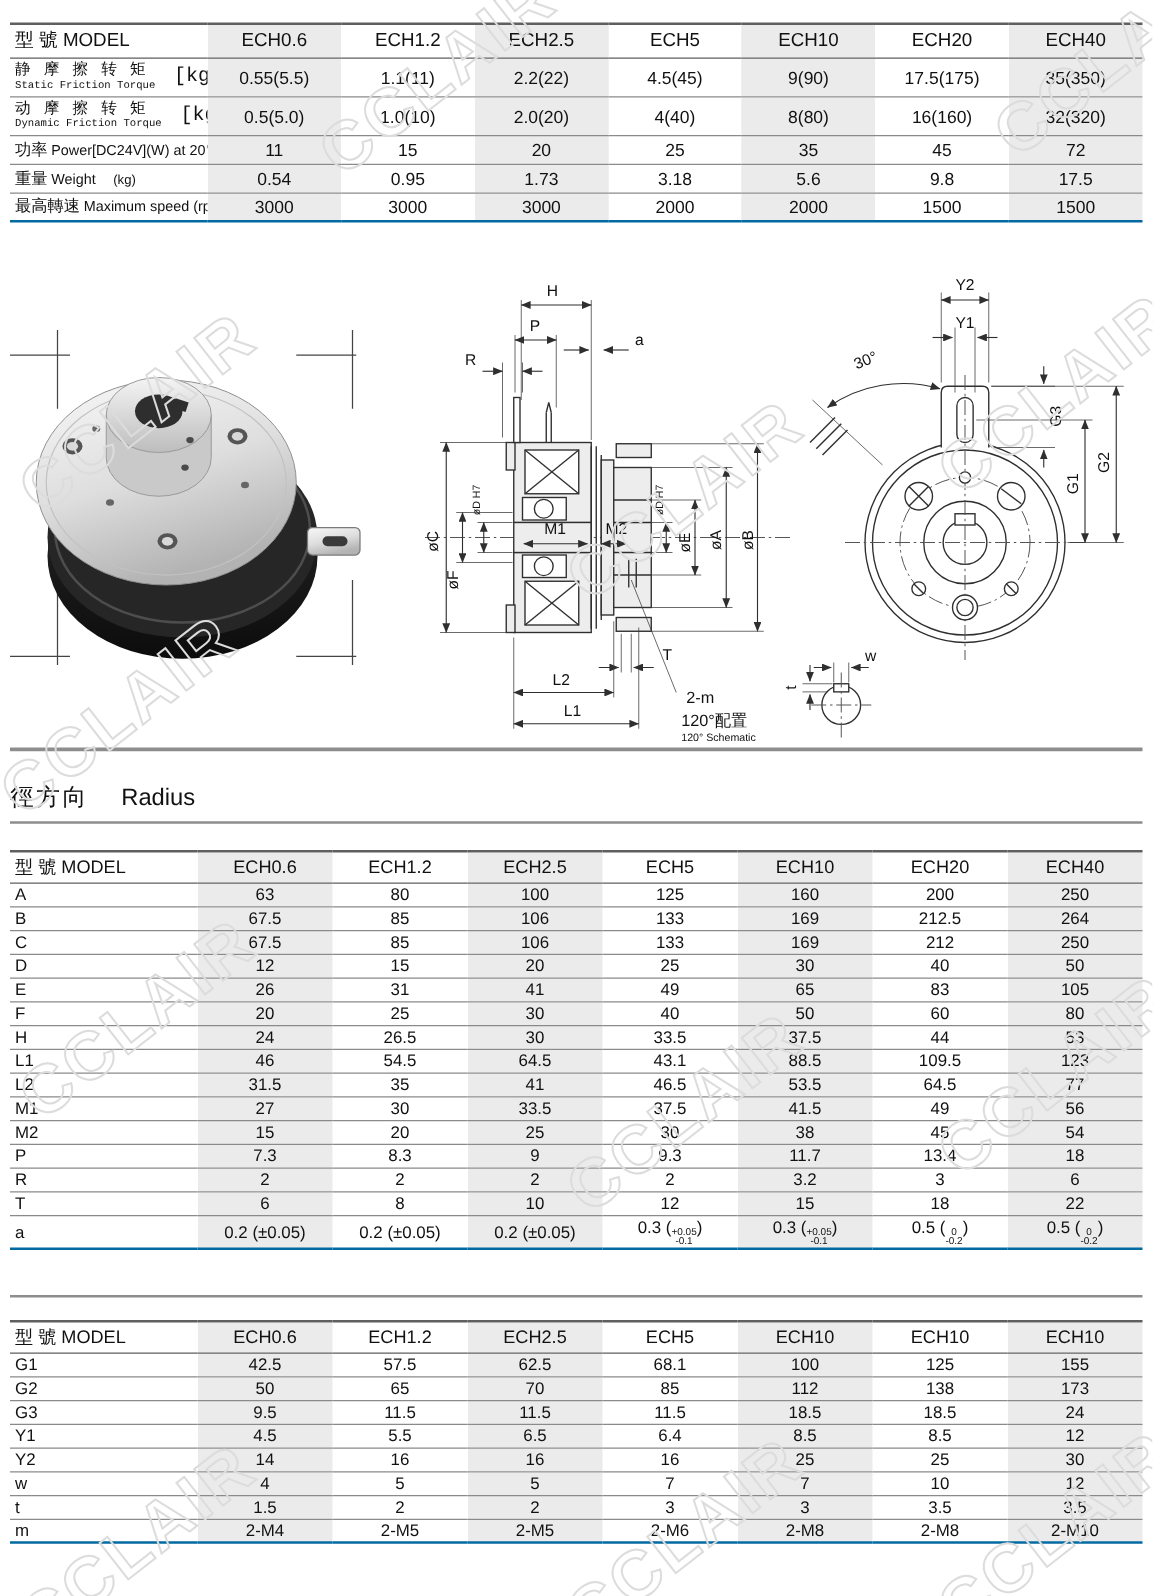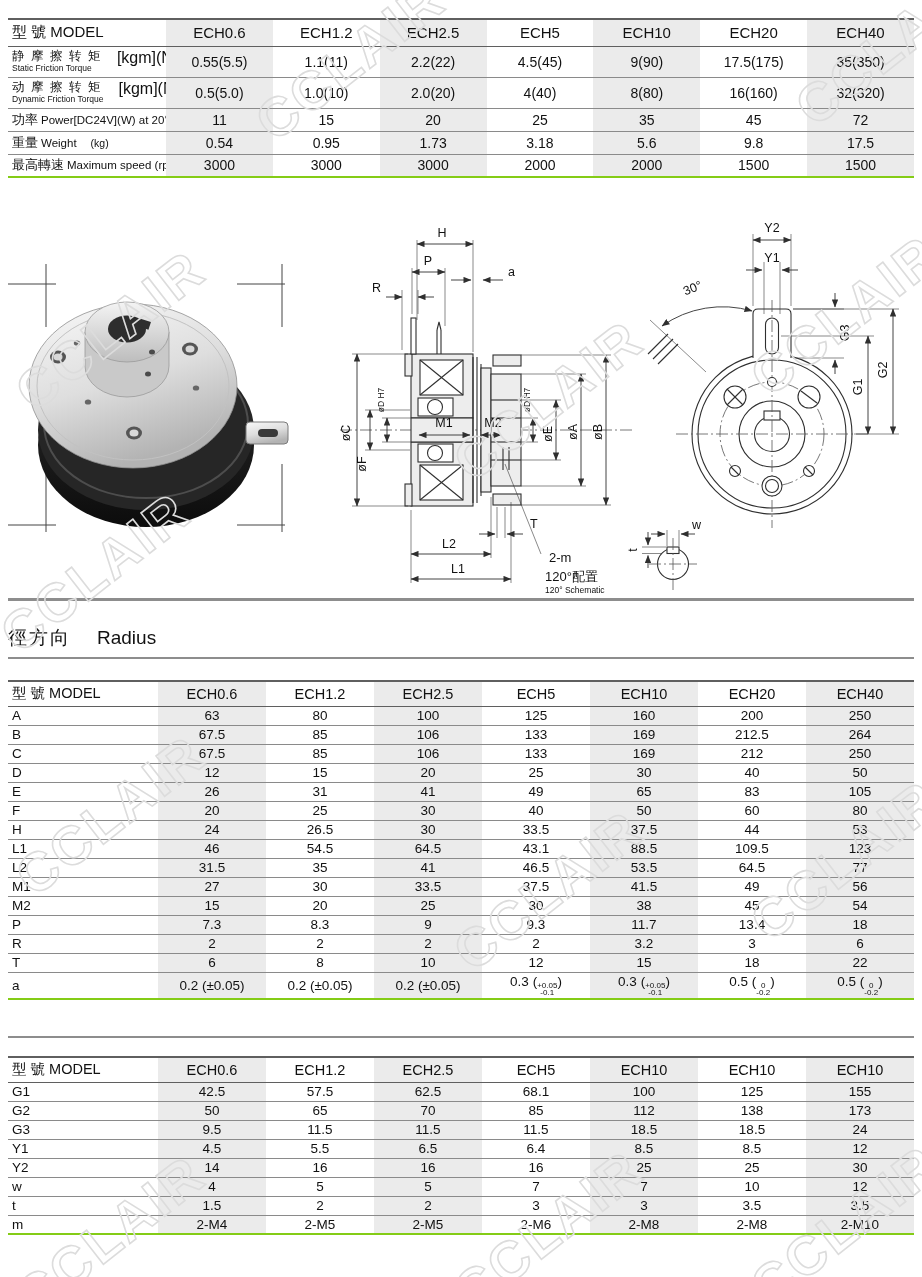--- a/index.html
+++ b/index.html
@@ -6,37 +6,37 @@
   .page{position:relative;width:922px;height:1277px;background:#fff;overflow:hidden;
         font-family:"Liberation Sans","DejaVu Sans",sans-serif;color:#111;}
   .content{position:absolute;left:0;top:0;width:922px;padding:18px 8px 0 8px;box-sizing:border-box;}
 
   
   .wm{position:absolute;font-size:54px;font-weight:bold;letter-spacing:3px;
       transform:translate(-50%,-50%) rotate(-38deg);color:rgba(0,0,0,0);
       -webkit-text-stroke:1.6px #dcdcdc;pointer-events:none;z-index:3;white-space:nowrap;}
 
   table{border-collapse:collapse;table-layout:fixed;width:906px;
-        border-top:2px solid #5f5f5f;border-bottom:2px solid #84cc16;}
+        border-top:2px solid #5f5f5f;border-bottom:2px solid #0369a1;}
   tr{border-bottom:1px solid #8a8a8a;}
   thead tr{border-bottom:1px solid #5f5f5f;}
   th,td{padding:0;margin:0;text-align:center;font-weight:normal;overflow:hidden;white-space:nowrap;}
   th{font-size:15px;}
   td{font-size:13.5px;}
   th.lab,td.lab{text-align:left;padding-left:4px;}
   
   th:nth-child(even),td:nth-child(even){background:#ebebeb;}
 
   .spec col.c0{width:158px;}
   .dimtab col.c0{width:150px;}
   .spec thead tr{height:27px;}
   .spec tbody tr{height:23px;}
   .spec tbody tr.tall{height:31px;}
   .spec td{font-size:14px;}
-  .lw{display:flex;align-items:flex-start;gap:15px;line-height:1.05;}
+  .lw{display:flex;align-items:center;gap:15px;line-height:1.05;font-family:Liberation Mono, monospace;}
   .lt{display:flex;flex-direction:column;}
   .zh{font-size:12.5px;letter-spacing:1.5px;}
   .en{font-size:8.5px;}
   .unit{font-size:16px;}
   .zh2{font-size:13px;}
   .en2{font-size:11.5px;margin-left:3px;}
   .unit2{font-size:10.5px;margin-left:14px;}
 
   .dimtab thead tr{height:25px;}
   .dimtab tbody tr{height:19px;}

